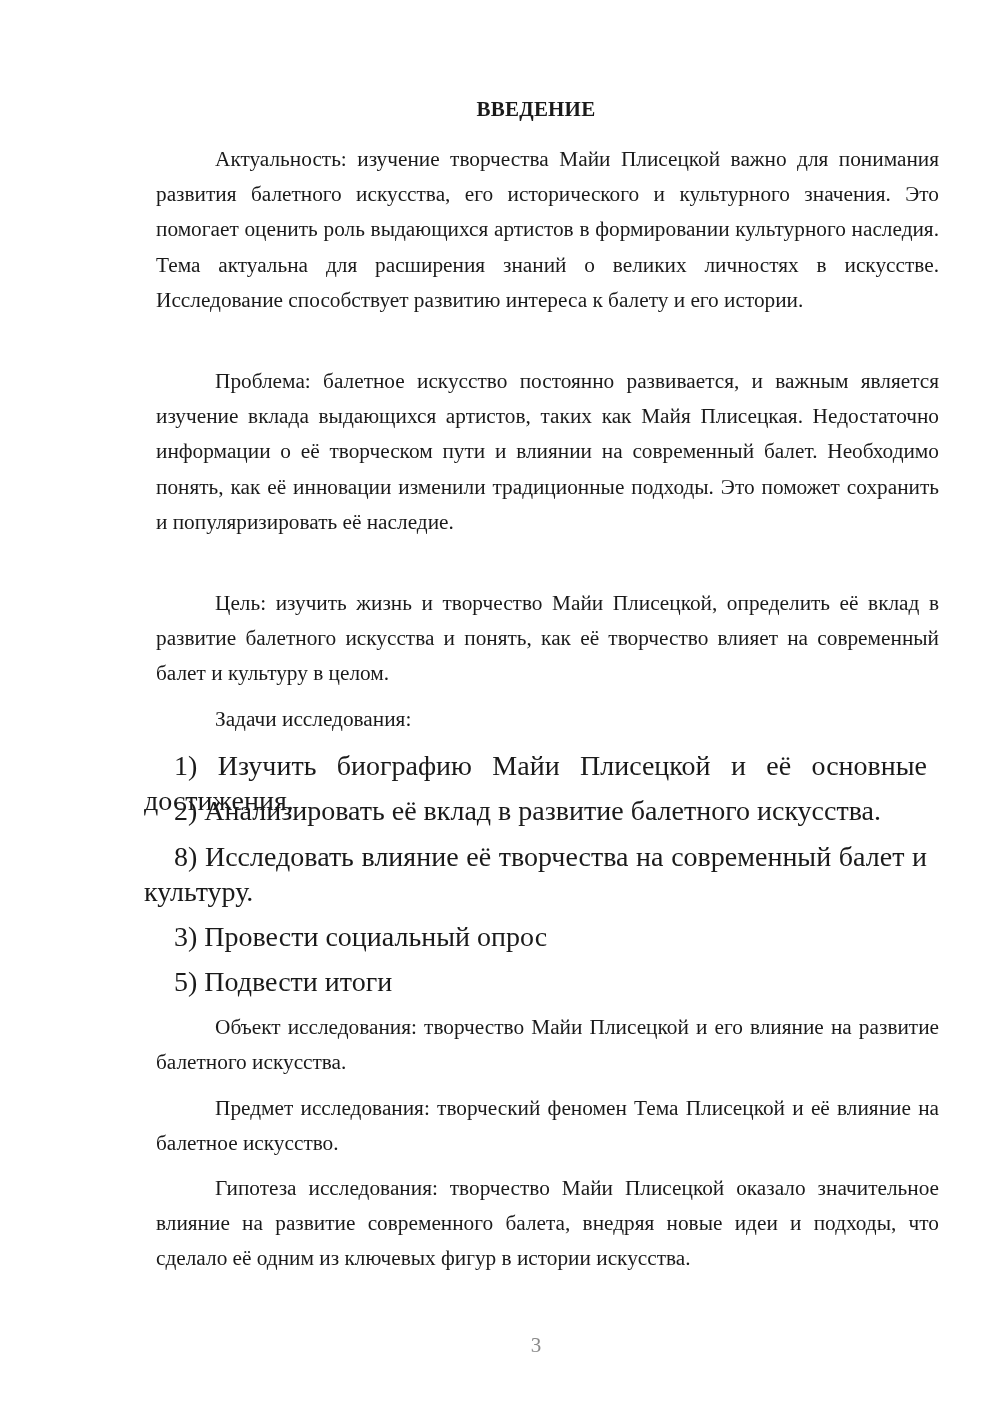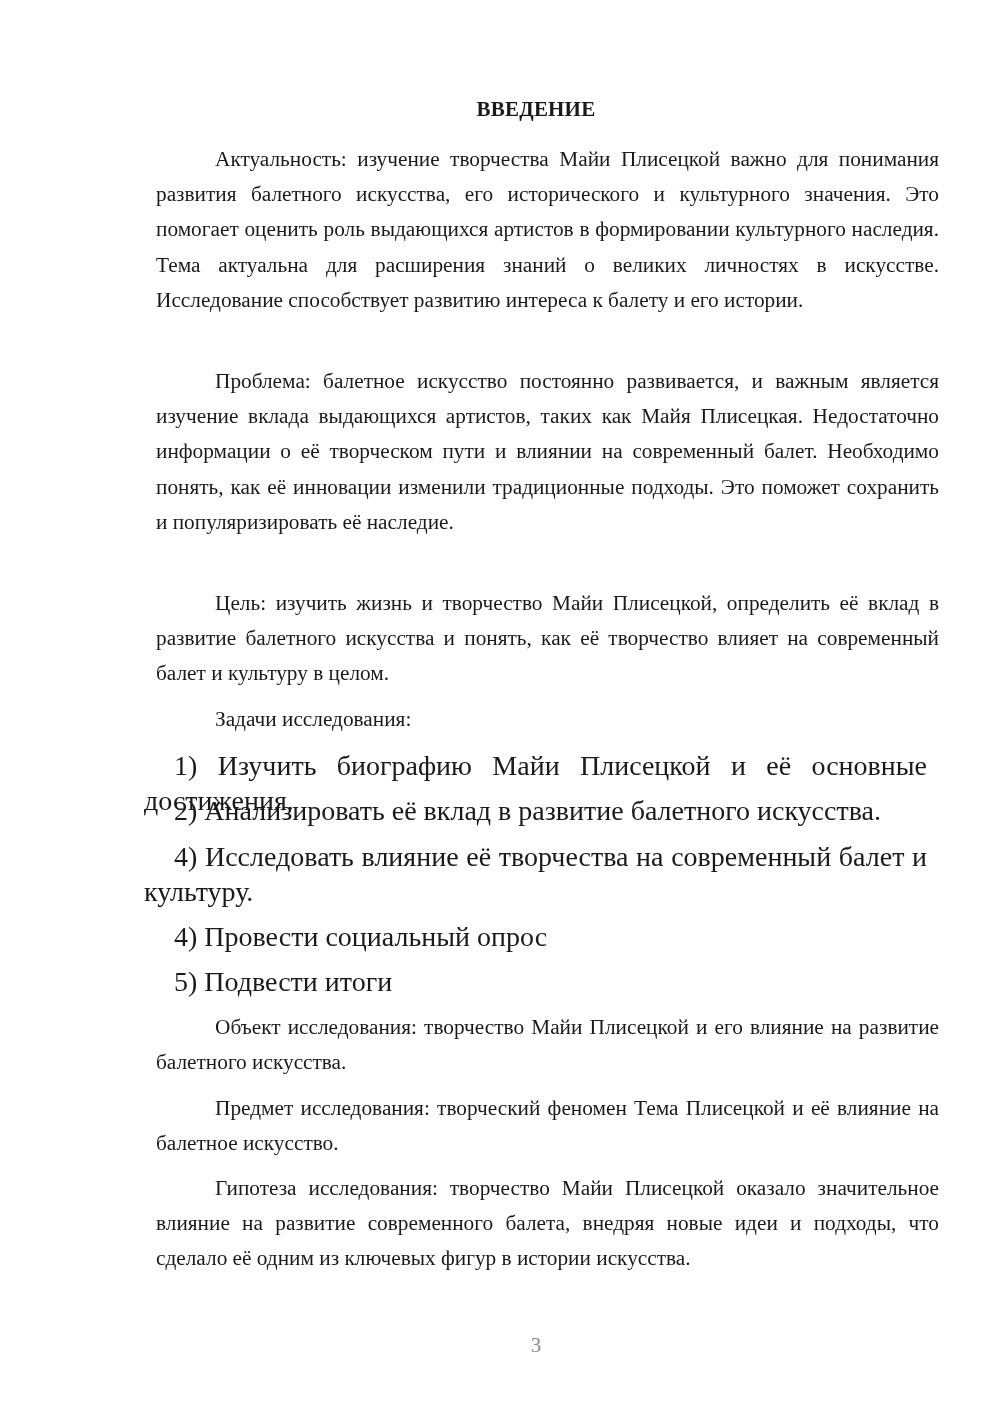--- a/index.html
+++ b/index.html
@@ -26,22 +26,22 @@
   <p class="para indent" style="top:142px;">Актуальность: изучение творчества Майи Плисецкой важно для понимания развития балетного искусства, его исторического и культурного значения. Это помогает оценить роль выдающихся артистов в формировании культурного наследия. Тема актуальна для расширения знаний о великих личностях в искусстве. Исследование способствует развитию интереса к балету и его истории.</p>
 
   <p class="para indent" style="top:364px;">Проблема: балетное искусство постоянно развивается, и важным является изучение вклада выдающихся артистов, таких как Майя Плисецкая. Недостаточно информации о её творческом пути и влиянии на современный балет. Необходимо понять, как её инновации изменили традиционные подходы. Это поможет сохранить и популяризировать её наследие.</p>
 
   <p class="para indent" style="top:702px;">Задачи исследования:</p>
 
   <p class="para indent" style="top:586px;">Цель: изучить жизнь и творчество Майи Плисецкой, определить её вклад в развитие балетного искусства и понять, как её творчество влияет на современный балет и культуру в целом.</p>
 
   <p class="item" style="top:748px;">1) Изучить биографию Майи Плисецкой и её основные достижения.</p>
   <p class="item" style="top:793px;">2) Анализировать её вклад в развитие балетного искусства.</p>
-  <p class="item" style="top:839px;">4) Исследовать влияние её творчества на современный балет и культуру.</p>
-  <p class="item" style="top:919px;">4) Провести социальный опрос</p>
+  <p class="item" style="top:839px;">8) Исследовать влияние её творчества на современный балет и культуру.</p>
+  <p class="item" style="top:919px;">3) Провести социальный опрос</p>
   <p class="item" style="top:964px;">5) Подвести итоги</p>
 
   <p class="para indent" style="top:1010px;">Объект исследования: творчество Майи Плисецкой и его влияние на развитие балетного искусства.</p>
 
   <p class="para indent" style="top:1091px;">Предмет исследования: творческий феномен Тема Плисецкой и её влияние на балетное искусство.</p>
 
   <p class="para indent" style="top:1171px;">Гипотеза исследования: творчество Майи Плисецкой оказало значительное влияние на развитие современного балета, внедряя новые идеи и подходы, что сделало её одним из ключевых фигур в истории искусства.</p>
 
   <div class="pagenum">3</div>
 </div>

